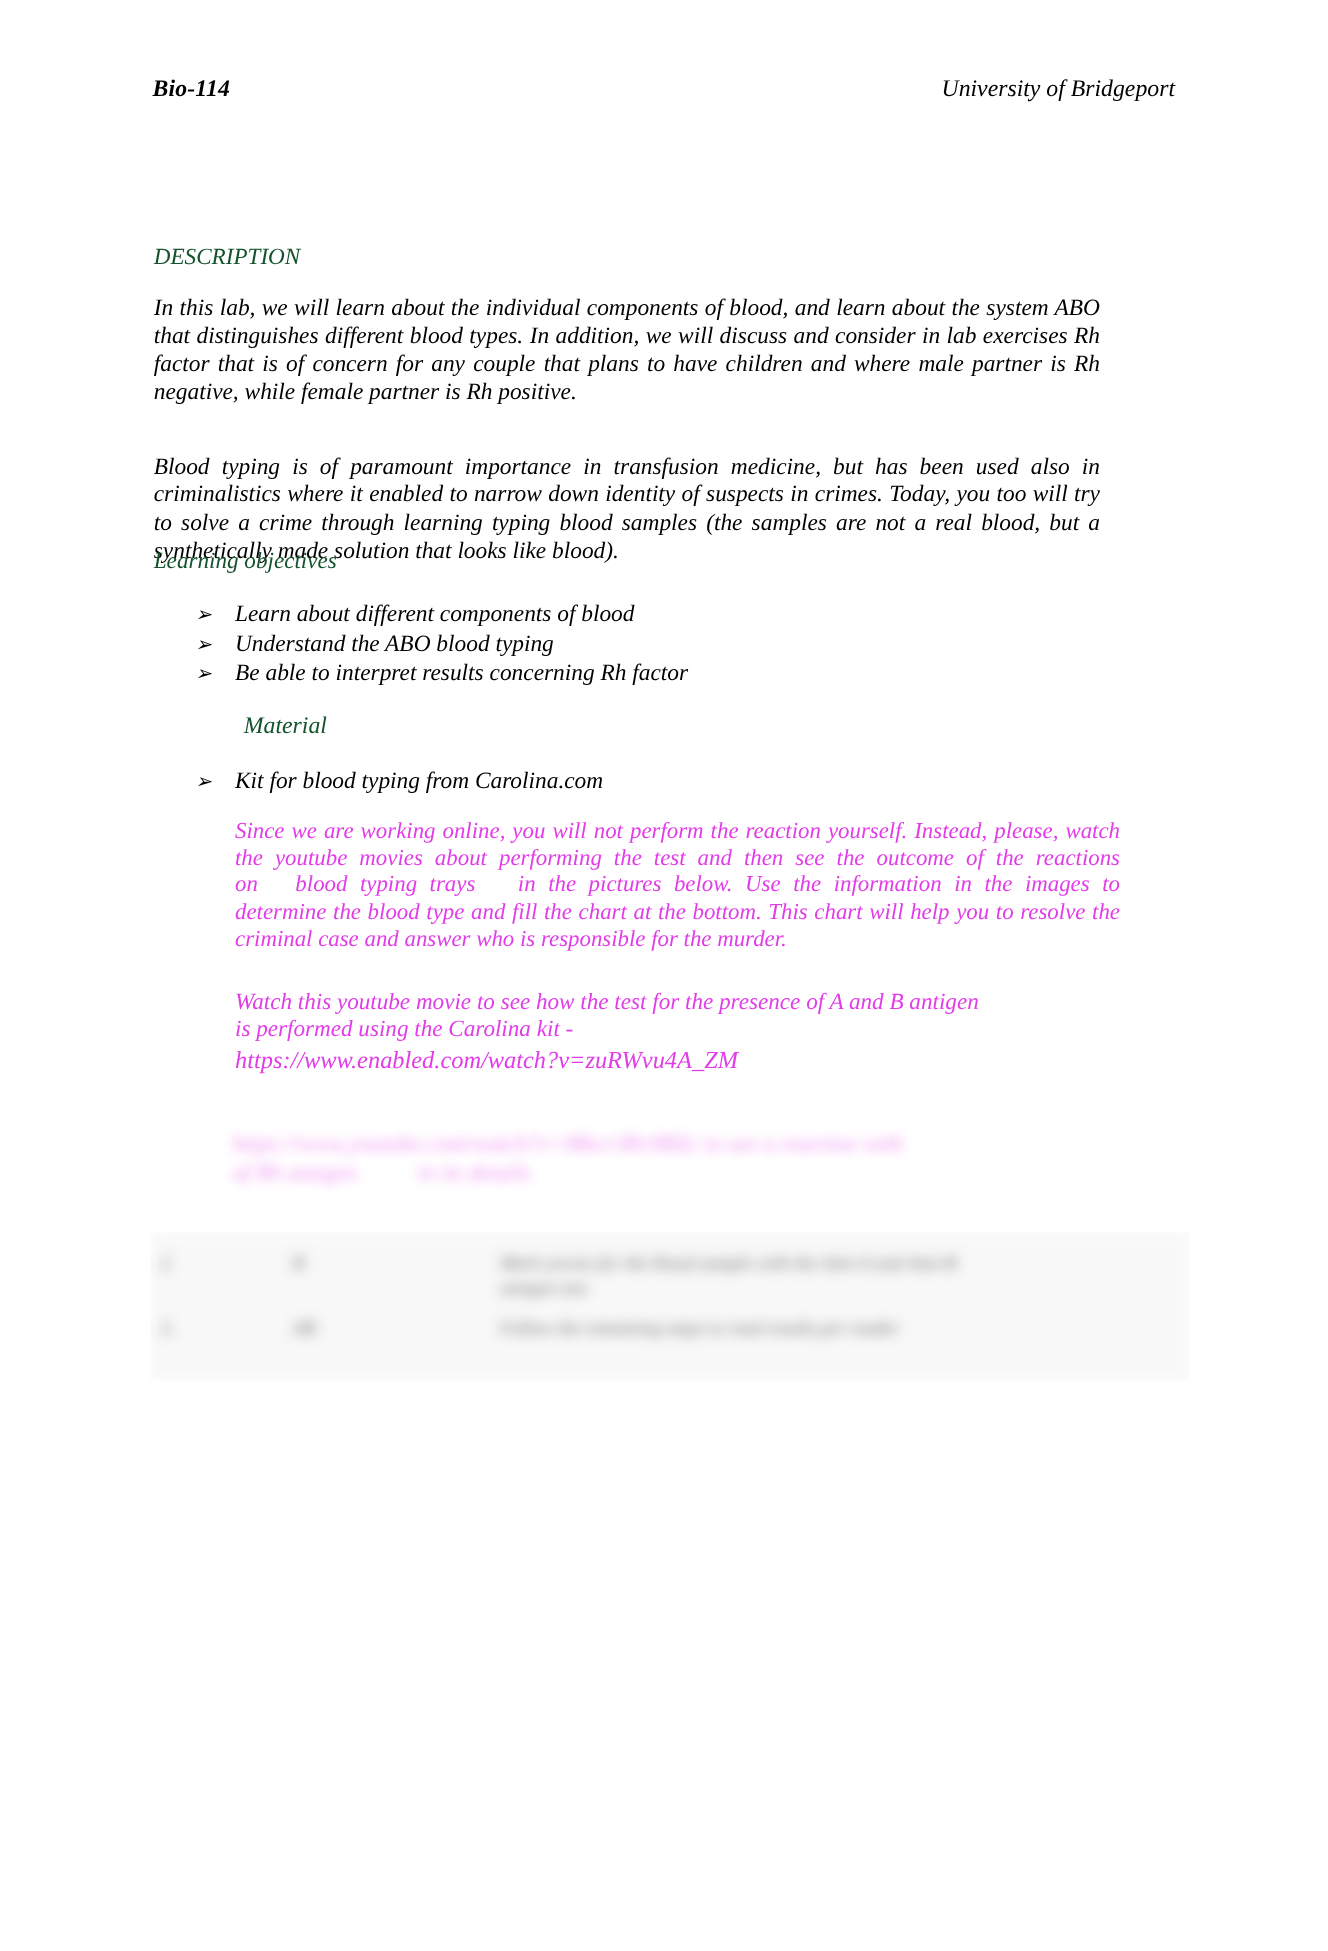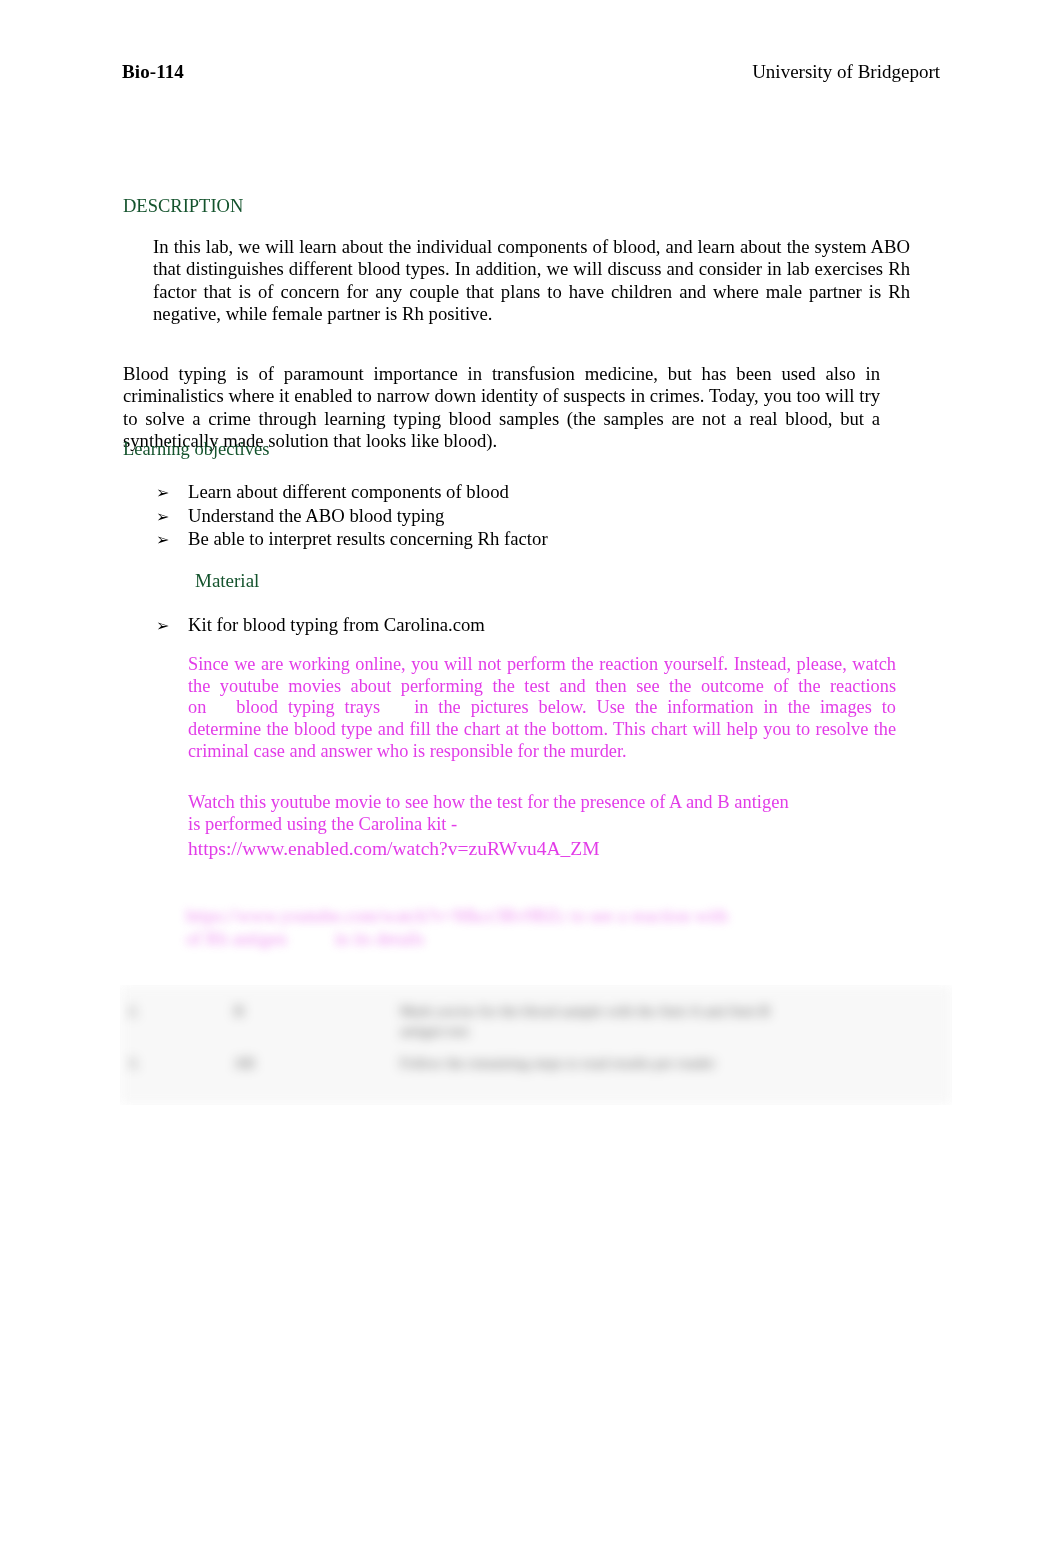--- a/index.html
+++ b/index.html
@@ -14,20 +14,21 @@
     font-family: "Liberation Serif", "DejaVu Serif", serif;
     color: #000000;
     overflow: hidden;
   }
 
   .page {
     position: absolute;
     left: 0; top: 0;
     width: 1038px;
     height: 1561px;
+    font-style: italic;
   }
 
   
   .doc-header {
     position: absolute;
     left: 122px;
     top: 60px;
     width: 818px;
     display: flex;
     justify-content: space-between;
@@ -82,21 +83,21 @@
   
   .para {
     position: absolute;
     left: 123px;
     width: 757px;
     font-size: 18.7px;
     line-height: 22.6px;
     text-align: justify;
     text-justify: inter-word;
   }
-  .para-1 { top: 217px; margin-left: 30px; }
+  .para-1 { top: 217px; }
   .para-2 { top: 344px; }
 
   
   .obj-list {
     position: absolute;
     left: 156px;
     top: 481px;
     width: 700px;
   }
   .obj-item {

